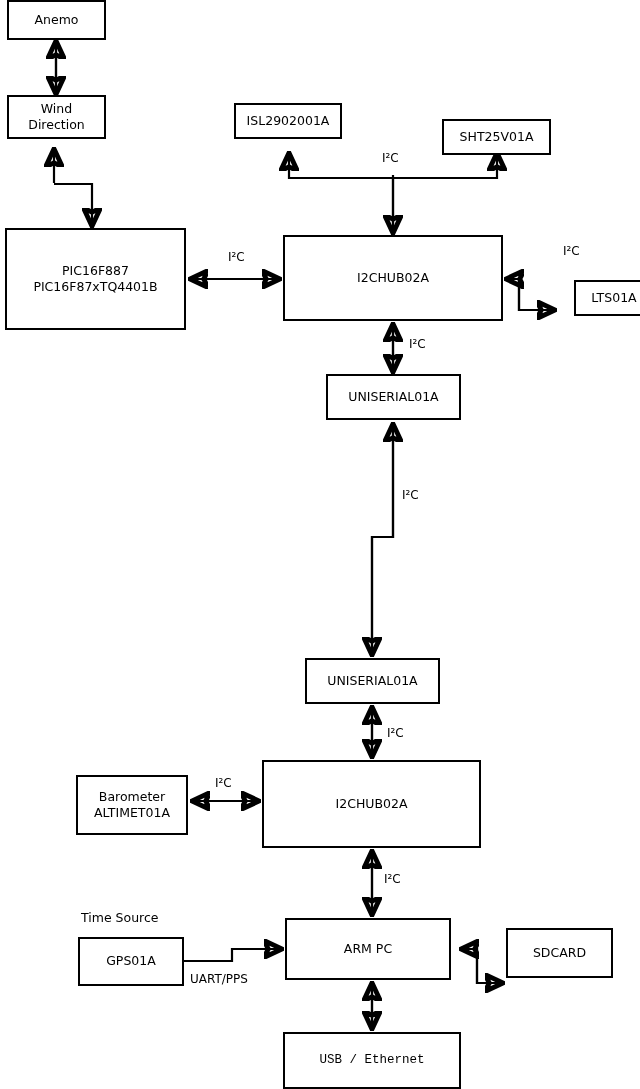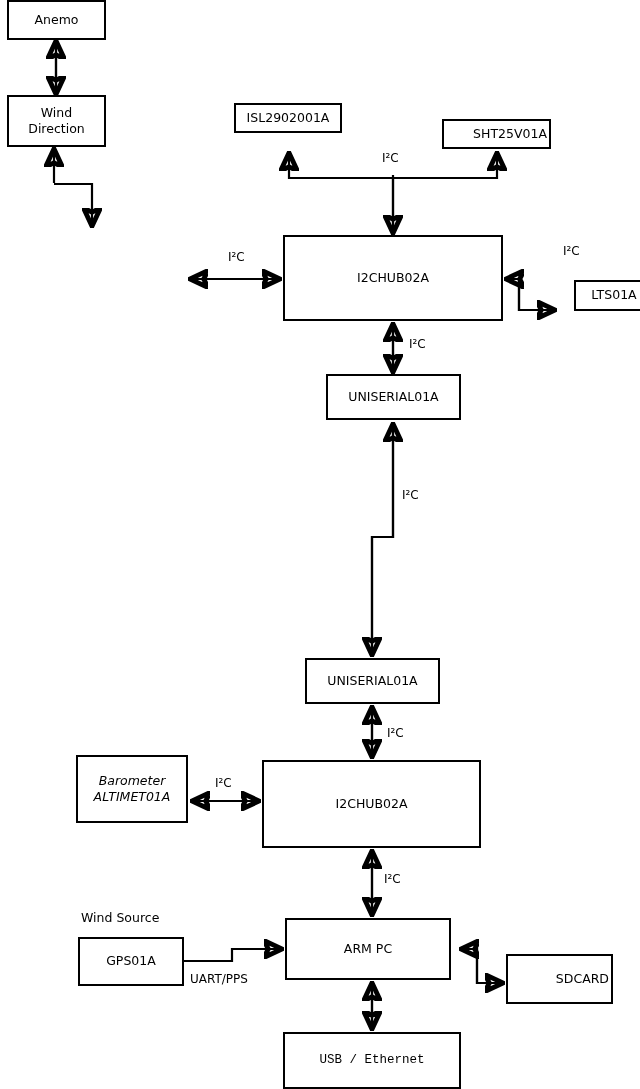--- a/index.html
+++ b/index.html
@@ -1,20 +1,20 @@
 <!DOCTYPE html>
 <html><head>
 <meta charset="utf-8">
 <style>
   html,body{margin:0;padding:0;background:#ffffff;}
   body{font-family:"DejaVu Sans","Liberation Sans",sans-serif;}
   #canvas{position:relative;width:640px;height:1089px;background:#ffffff;overflow:hidden;}
   .node{position:absolute;box-sizing:border-box;border:2px solid #000000;background:#ffffff;
         display:flex;align-items:center;justify-content:center;text-align:center;
-        font-size:12.5px;color:#000000;line-height:1.32;z-index:3;padding:2px;}
+        font-size:12.5px;color:#000000;line-height:1.32;z-index:3;padding:16px;}
   .node span{display:block;white-space:pre-line;}
   .edge-label{position:absolute;font-size:12px;color:#000000;z-index:4;white-space:nowrap;background:transparent;}
   .free-label{position:absolute;font-size:12.5px;color:#000000;z-index:4;white-space:nowrap;}
   svg#wires{position:absolute;left:0;top:0;width:640px;height:1089px;z-index:1;pointer-events:none;}
   svg#wires line, svg#wires polyline, svg#wires path{stroke:#000000;stroke-width:2.2;fill:none;}
 </style>
 </head>
 <body>
 
 <div id="canvas">
@@ -62,63 +62,67 @@
     <polyline points="501,983 477,983 477,949 463,949" marker-end="url(#ah)"></polyline>
     <polyline points="463,949 477,949 477,983 501,983" marker-end="url(#ah)"></polyline>
 
     <line x1="372" y1="1027" x2="372" y2="985" marker-end="url(#ah)"></line>
     <line x1="372" y1="985" x2="372" y2="1027" marker-end="url(#ah)"></line>
   </svg>
 
   <div class="node" style="left: 7px; top: 0px; width: 99px; height: 40px;">
       <span>Anemo</span>
     </div>
-  <div class="node" style="left: 7px; top: 95px; width: 99px; height: 52px;">
+  <div class="node" style="left: 7px; top: 95px; width: 99px; height: 44px;">
       <span>Wind
 Direction</span>
+    </div>
+  <div class="node" style="left: 5px; top: 228px; width: 181px; height: 102px;">
+      <span>PIC16F887
+PIC16F87xTQ4401B</span>
     </div>
   <div class="node" style="left: 234px; top: 103px; width: 108px; height: 30px;">
       <span>ISL2902001A</span>
     </div>
-  <div class="node" style="left: 442px; top: 119px; width: 109px; height: 30px; justify-content: flex-end;">
+  <div class="node" style="left: 442px; top: 119px; width: 109px; height: 30px;">
       <span>SHT25V01A</span>
     </div>
   <div class="node" style="left: 283px; top: 235px; width: 220px; height: 86px;">
       <span>I2CHUB02A</span>
     </div>
   <div class="node" style="left: 558px; top: 280px; width: 80px; height: 31px; margin-left: 16px;">
       <span>LTS01A</span>
     </div>
   <div class="node" style="left: 326px; top: 374px; width: 135px; height: 46px;">
       <span>UNISERIAL01A</span>
     </div>
   <div class="node" style="left: 305px; top: 658px; width: 135px; height: 46px;">
       <span>UNISERIAL01A</span>
     </div>
   <div class="node" style="left: 262px; top: 760px; width: 219px; height: 88px;">
       <span>I2CHUB02A</span>
     </div>
-  <div class="node" style="left: 76px; top: 755px; width: 112px; height: 68px; font-style: italic;">
+  <div class="node" style="left: 76px; top: 775px; width: 112px; height: 60px;">
       <span>Barometer
 ALTIMET01A</span>
     </div>
   <div class="node" style="left: 67px; top: 937px; width: 106px; height: 49px; margin-left: 11px;">
       <span>GPS01A</span>
     </div>
   <div class="node" style="left: 285px; top: 918px; width: 166px; height: 62px;">
       <span>ARM PC</span>
     </div>
-  <div class="node" style="left: 506px; top: 954px; width: 107px; height: 50px; justify-content: flex-end;">
+  <div class="node" style="left: 506px; top: 928px; width: 107px; height: 50px;">
       <span>SDCARD</span>
     </div>
   <div class="node" style="left: 283px; top: 1032px; width: 178px; height: 57px; font-family: Liberation Mono, monospace;">
       <span>USB / Ethernet</span>
     </div>
 
-  <div class="free-label" style="left: 81px; top: 910px;">Wind Source</div>
+  <div class="free-label" style="left: 81px; top: 910px;">Time Source</div>
 
   <div class="edge-label" style="left: 382px; top: 151px;">I²C</div>
   <div class="edge-label" style="left: 228px; top: 250px;">I²C</div>
   <div class="edge-label" style="left: 563px; top: 244px;">I²C</div>
   <div class="edge-label" style="left: 409px; top: 337px;">I²C</div>
   <div class="edge-label" style="left: 402px; top: 488px;">I²C</div>
   <div class="edge-label" style="left: 387px; top: 726px;">I²C</div>
   <div class="edge-label" style="left: 215px; top: 776px;">I²C</div>
   <div class="edge-label" style="left: 384px; top: 872px;">I²C</div>
   <div class="edge-label" style="left: 190px; top: 972px;">UART/PPS</div>

